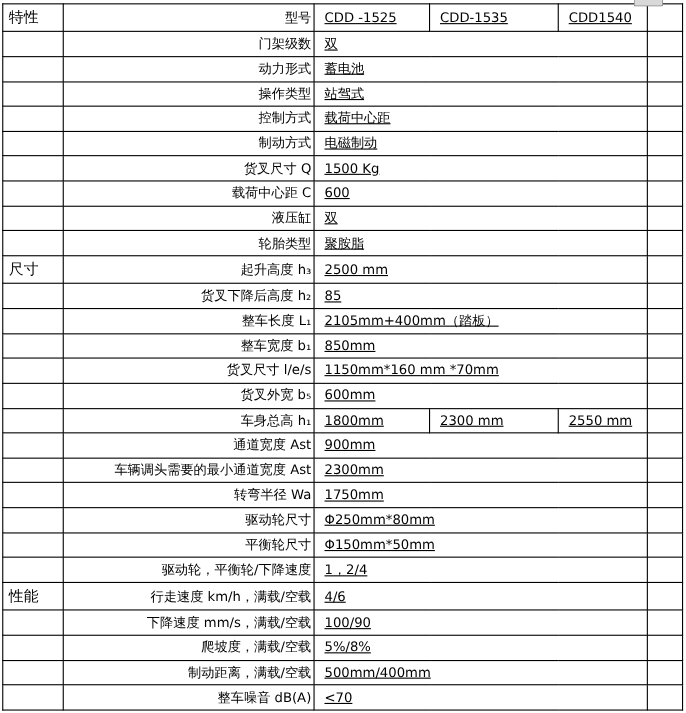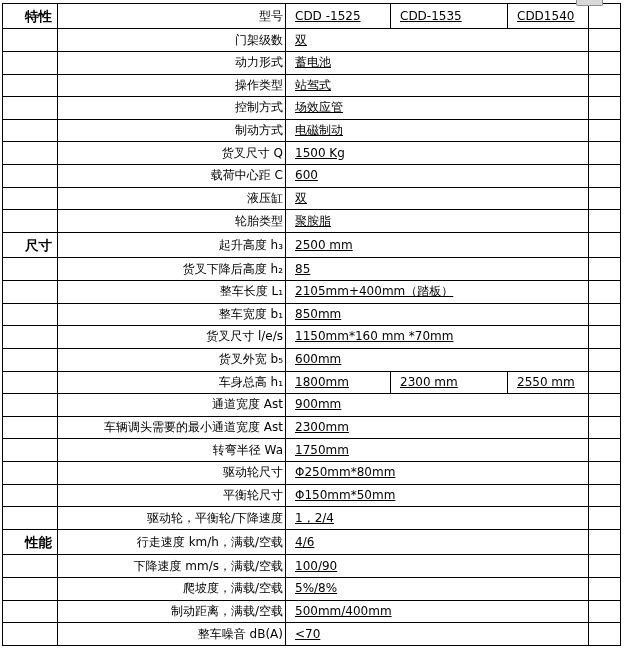--- a/index.html
+++ b/index.html
@@ -11,21 +11,21 @@
   table.spec{
     position:absolute;left:2px;top:3px;width:618px;height:643px;
     border-collapse:collapse;table-layout:fixed;
   }
   td{
     border:1.8px solid #000000;
     font-size:12px;line-height:1.1;color:#000000;
     padding:0 2px 0 6px;vertical-align:middle;
     white-space:nowrap;overflow:hidden;
   }
-  td.cat{font-weight:bold;font-size:13.5px;padding-left:22px;}
+  td.cat{font-weight:normal;font-size:13.5px;padding-left:5px;}
   td.lbl{padding-left:7px;text-align:right;}
   td.val{padding-left:9px;text-decoration:underline;}
   td.sp{padding:0;}
   .corner-handle{
     position:absolute;left:576px;top:0;width:25px;height:5px;
     background:#d9d9d9;border:1px solid #8f8f8f;border-top:none;
     border-radius:0 0 2px 2px;z-index:2;
   }
 </style>
 </head>
@@ -64,21 +64,21 @@
         </tr>
         <tr>
           <td class="cat"></td>
           <td class="lbl">操作类型</td>
           <td class="val" colspan="3">站驾式</td>
           <td class="sp"></td>
         </tr>
         <tr>
           <td class="cat"></td>
           <td class="lbl">控制方式</td>
-          <td class="val" colspan="3">场效应管</td>
+          <td class="val" colspan="3">载荷中心距</td>
           <td class="sp"></td>
         </tr>
         <tr>
           <td class="cat"></td>
           <td class="lbl">制动方式</td>
           <td class="val" colspan="3">电磁制动</td>
           <td class="sp"></td>
         </tr>
         <tr>
           <td class="cat"></td>

